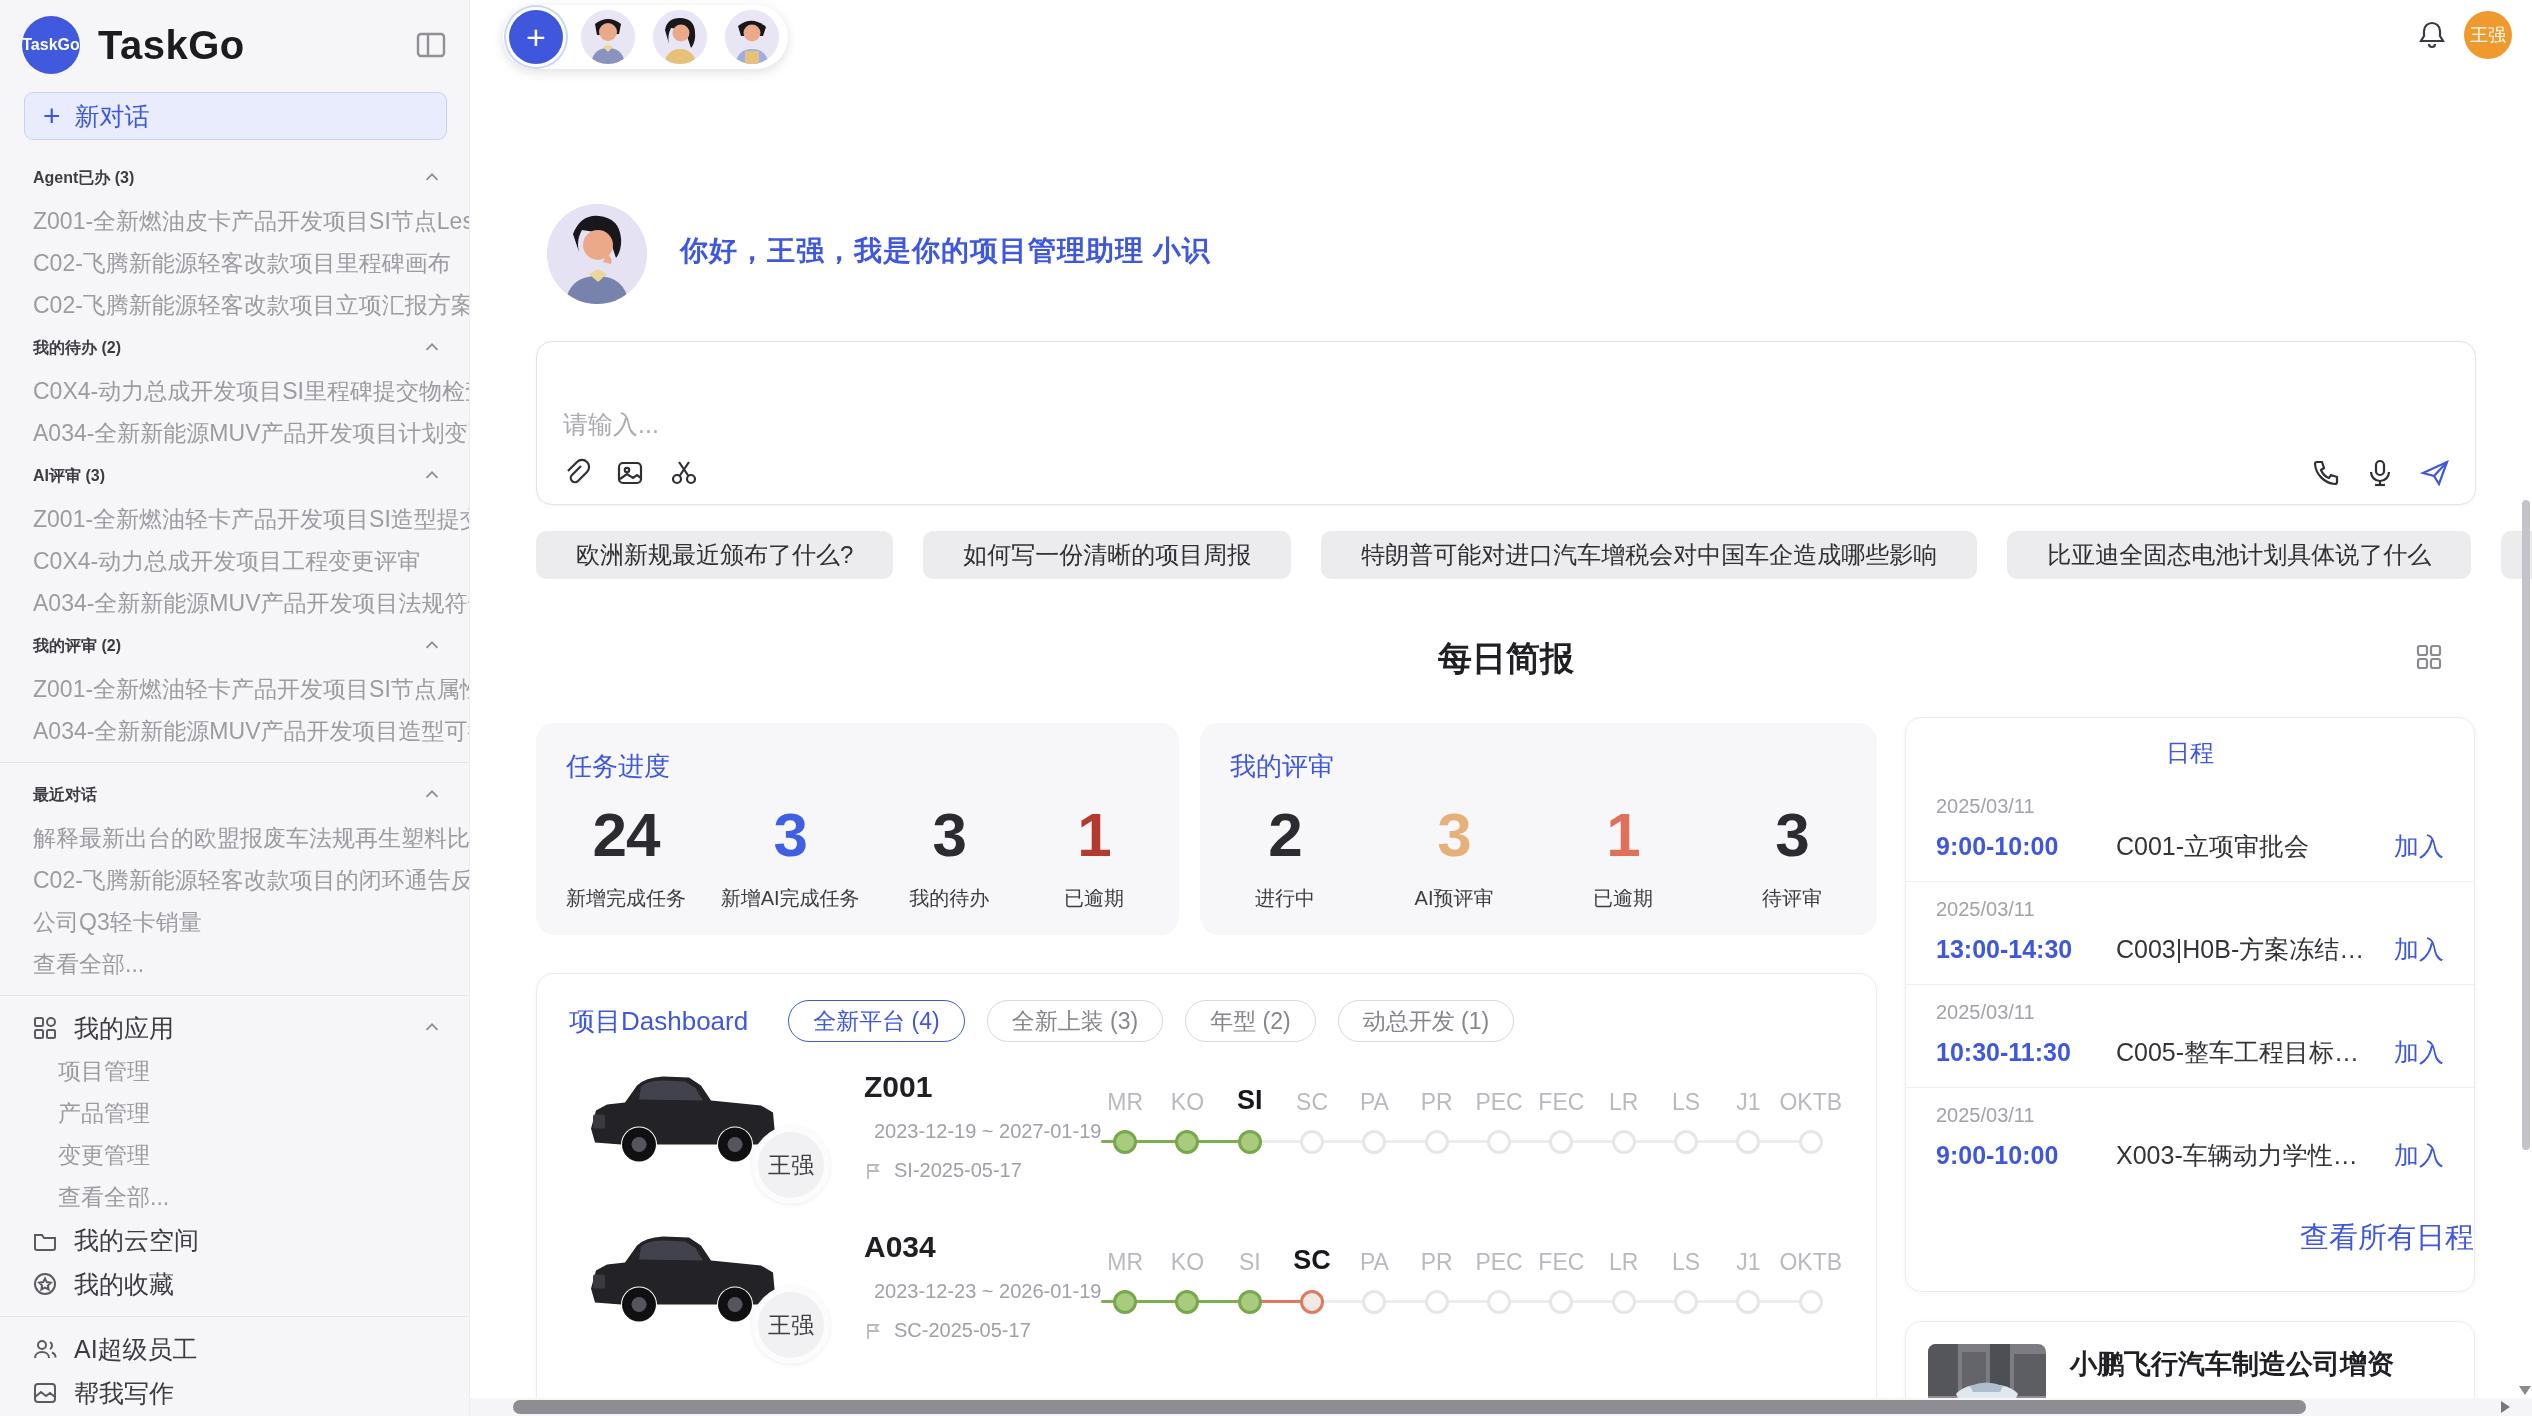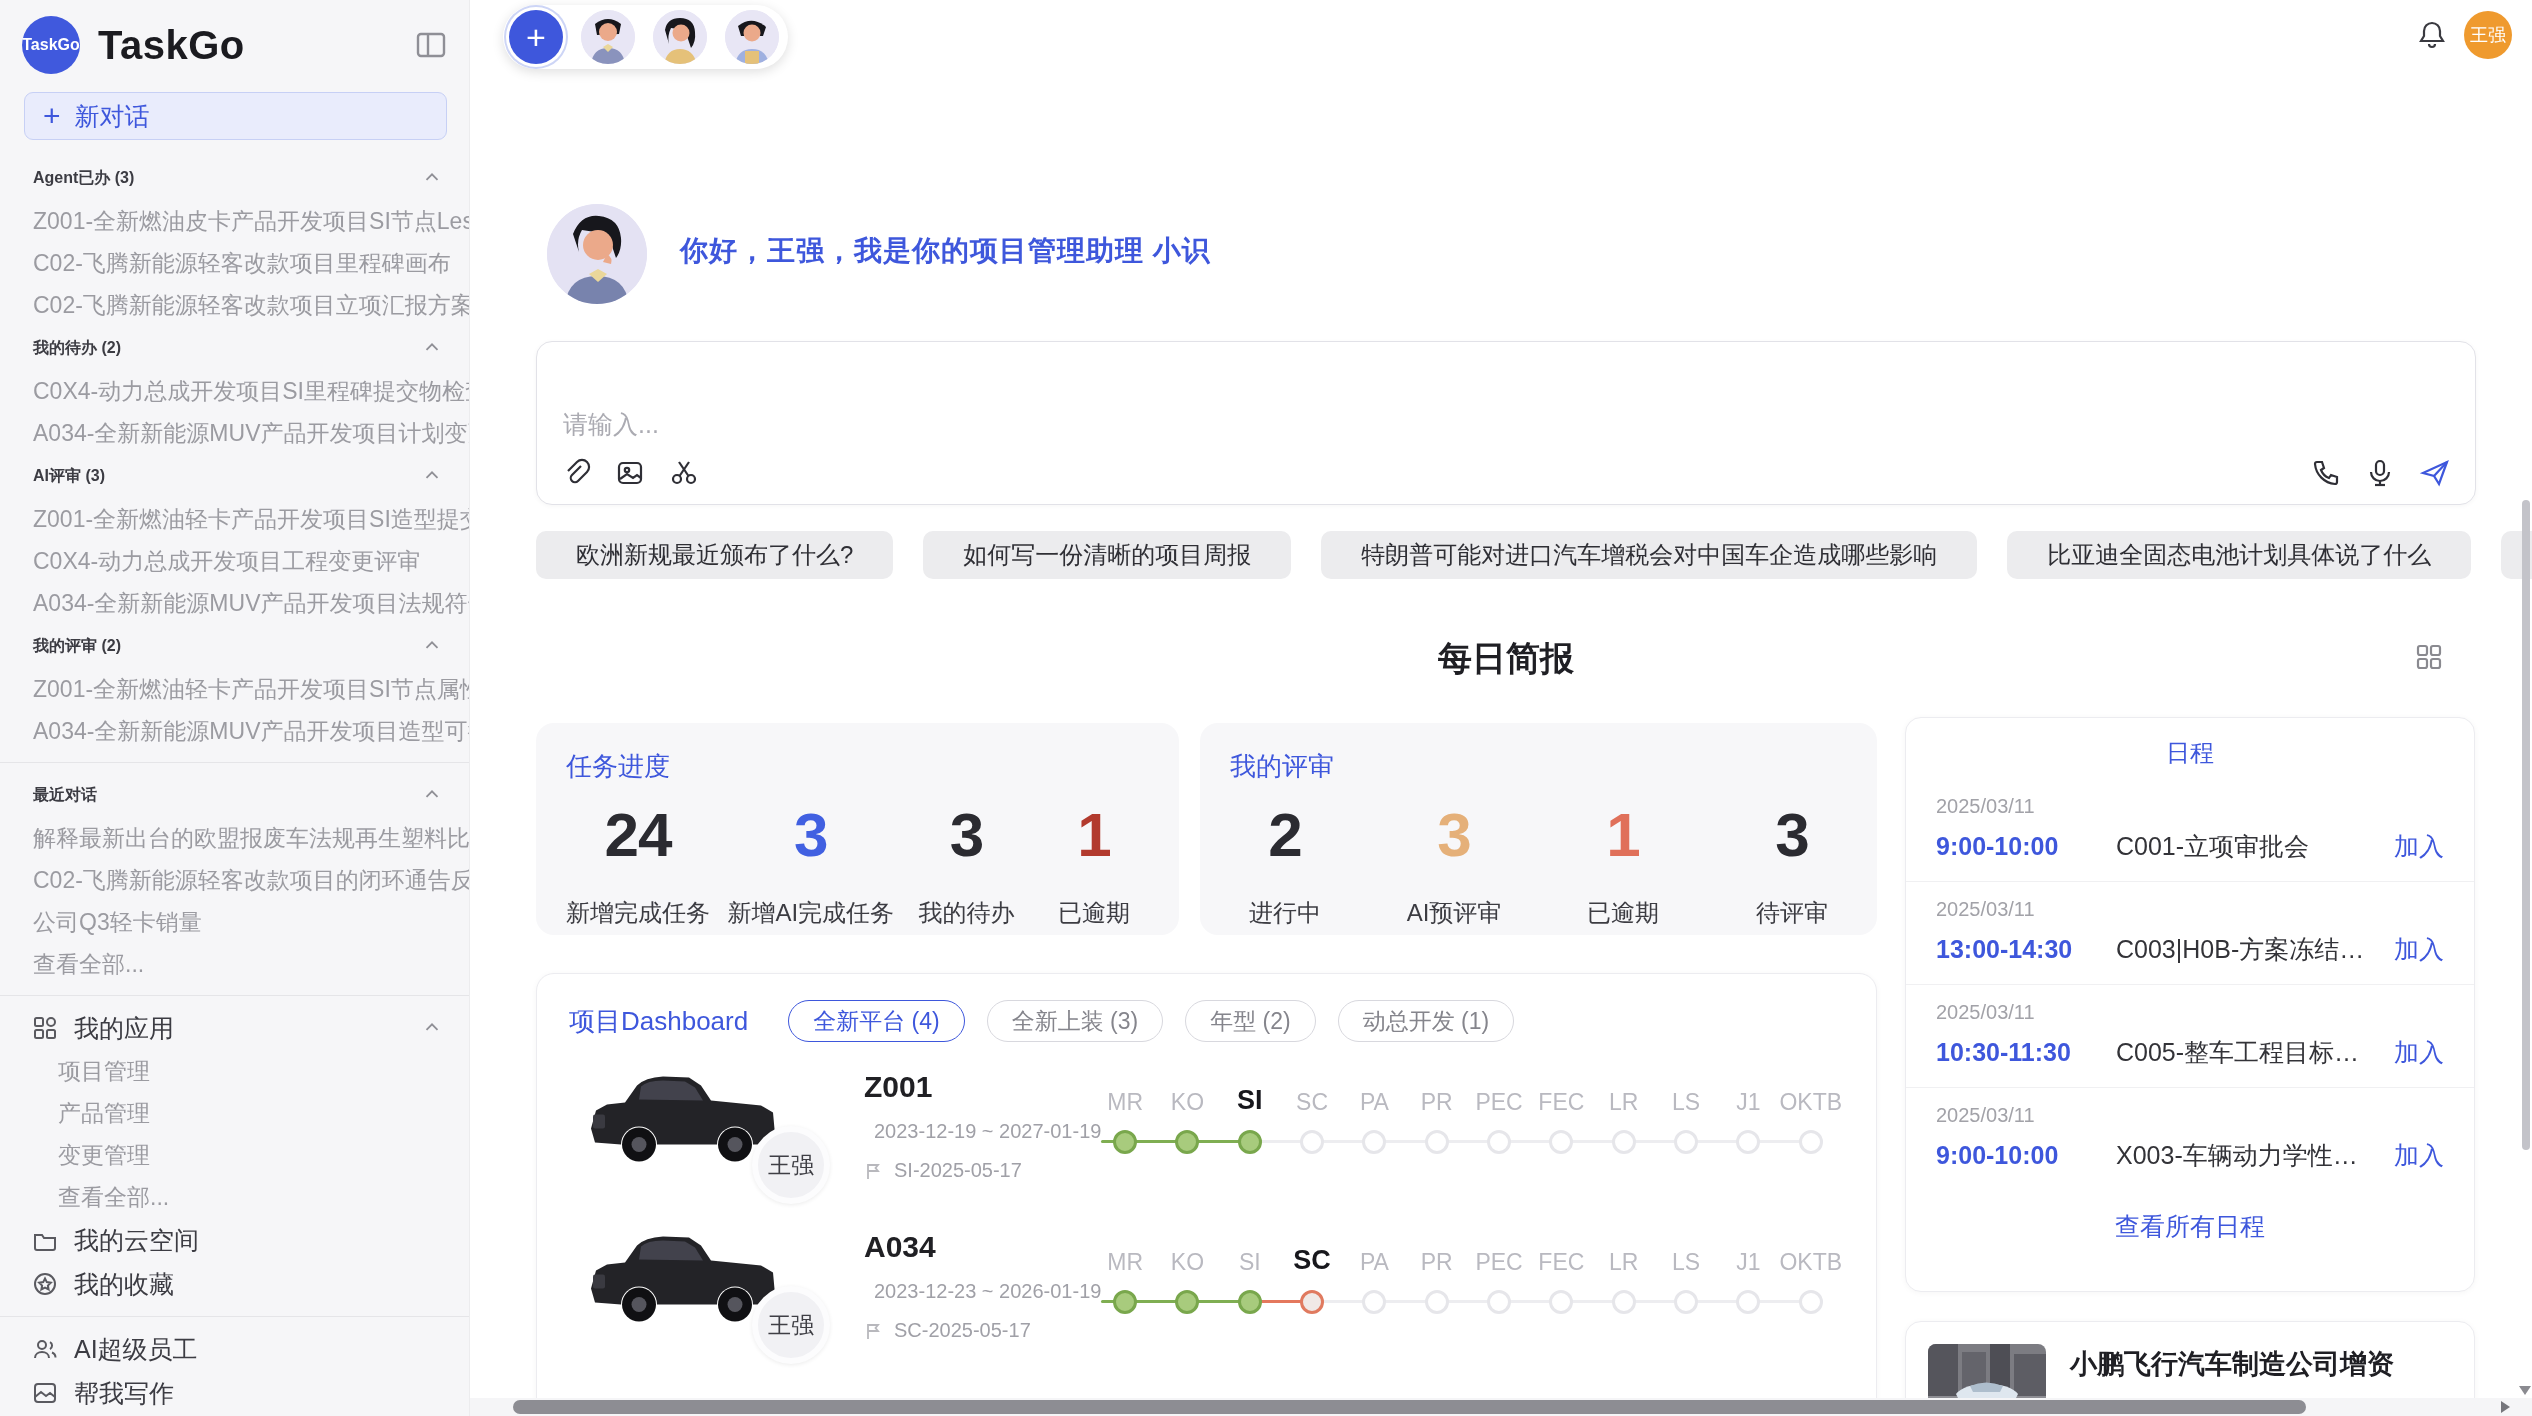--- a/index.html
+++ b/index.html
@@ -58,21 +58,21 @@
   
   .brief-title{position:absolute;left:536px;top:636px;width:1940px;text-align:center;font-size:34px;font-weight:700;color:#1f1f24}
   .brief-grid-icon{position:absolute;left:2414px;top:642px;cursor:pointer}
   .stat-card{position:absolute;top:723px;height:212px;background:#f7f7f9;border-radius:18px}
   .stat-card.task{left:536px;width:643px}
   .stat-card.review{left:1200px;width:677px}
   .stat-card .card-title{position:absolute;left:30px;top:26px;font-size:26px;color:#3e57dc}
   .stat-row{position:absolute;left:30px;right:30px;top:78px;display:flex;justify-content:space-between}
   .stat{text-align:center;min-width:110px}
   .stat-num{font-size:62px;font-weight:600;letter-spacing:-1px;line-height:1.1}
-  .stat-label{margin-top:28px;font-size:24px;color:#3c3c42}
+  .stat-label{margin-top:16px;font-size:20px;color:#3c3c42}
 
   
   .dash-card{position:absolute;left:536px;top:973px;width:1341px;height:470px;background:#fff;border:1px solid #ececf0;
              border-radius:18px;box-shadow:0 1px 6px rgba(0,0,0,.04)}
   .dash-head{position:absolute;left:32px;top:26px;display:flex;align-items:center;gap:40px}
   .dash-title{font-size:26px;color:#3e57dc}
   .dash-tabs{display:flex;gap:22px}
   .tab{height:42px;border-radius:21px;border:1px solid #d8d8de;background:#fff;color:#85858c;font-size:23px;
        display:flex;align-items:center;padding:0 24px;cursor:pointer;white-space:nowrap}
   .tab.active{border-color:#3e57dc;color:#3e57dc}
@@ -103,21 +103,21 @@
               border-radius:16px;box-shadow:0 1px 6px rgba(0,0,0,.04)}
   .sched-title{margin-top:19px;text-align:center;font-size:24px;color:#3e57dc}
   .sched-list{margin-top:10px}
   .sched-item{padding:16px 30px 18px 30px;border-bottom:1px solid #f0f0f2}
   .sched-item:last-child{border-bottom:none}
   .sched-date{font-size:20px;color:#a2a2a8}
   .sched-row{display:flex;align-items:center;margin-top:12px}
   .sched-time{width:180px;font-size:25px;font-weight:700;color:#3e57dc;flex:0 0 auto}
   .sched-name{flex:1;font-size:25px;color:#333338;white-space:nowrap;overflow:hidden;text-overflow:ellipsis}
   .sched-join{font-size:25px;color:#3e57dc;cursor:pointer;margin-left:16px}
-  .sched-all{text-align:center;font-size:25px;color:#3e57dc;margin-top:20px;cursor:pointer}
+  .sched-all{text-align:right;font-size:29px;color:#3e57dc;margin-top:28px;cursor:pointer}
 
   .news-card{position:absolute;left:1905px;top:1321px;width:570px;height:170px;background:#fff;border:1px solid #ececf0;
              border-radius:16px;box-shadow:0 1px 6px rgba(0,0,0,.04);padding:22px;display:flex;gap:24px}
   .news-img{width:118px;height:74px;border-radius:8px;overflow:hidden;flex:0 0 auto}
   .news-title{font-size:27px;font-weight:700;color:#1f1f24;margin-top:2px}
   .news-snippet{font-size:23px;color:#9b9ba1;margin-top:16px;white-space:nowrap;overflow:hidden;text-overflow:ellipsis;max-width:380px}
 
   
   .hscroll{position:absolute;left:470px;right:0;bottom:0;height:18px;background:#f5f5f7}
   .hthumb{position:absolute;left:43px;top:2px;width:1793px;height:14px;border-radius:7px;background:#8d8d93;cursor:pointer}

